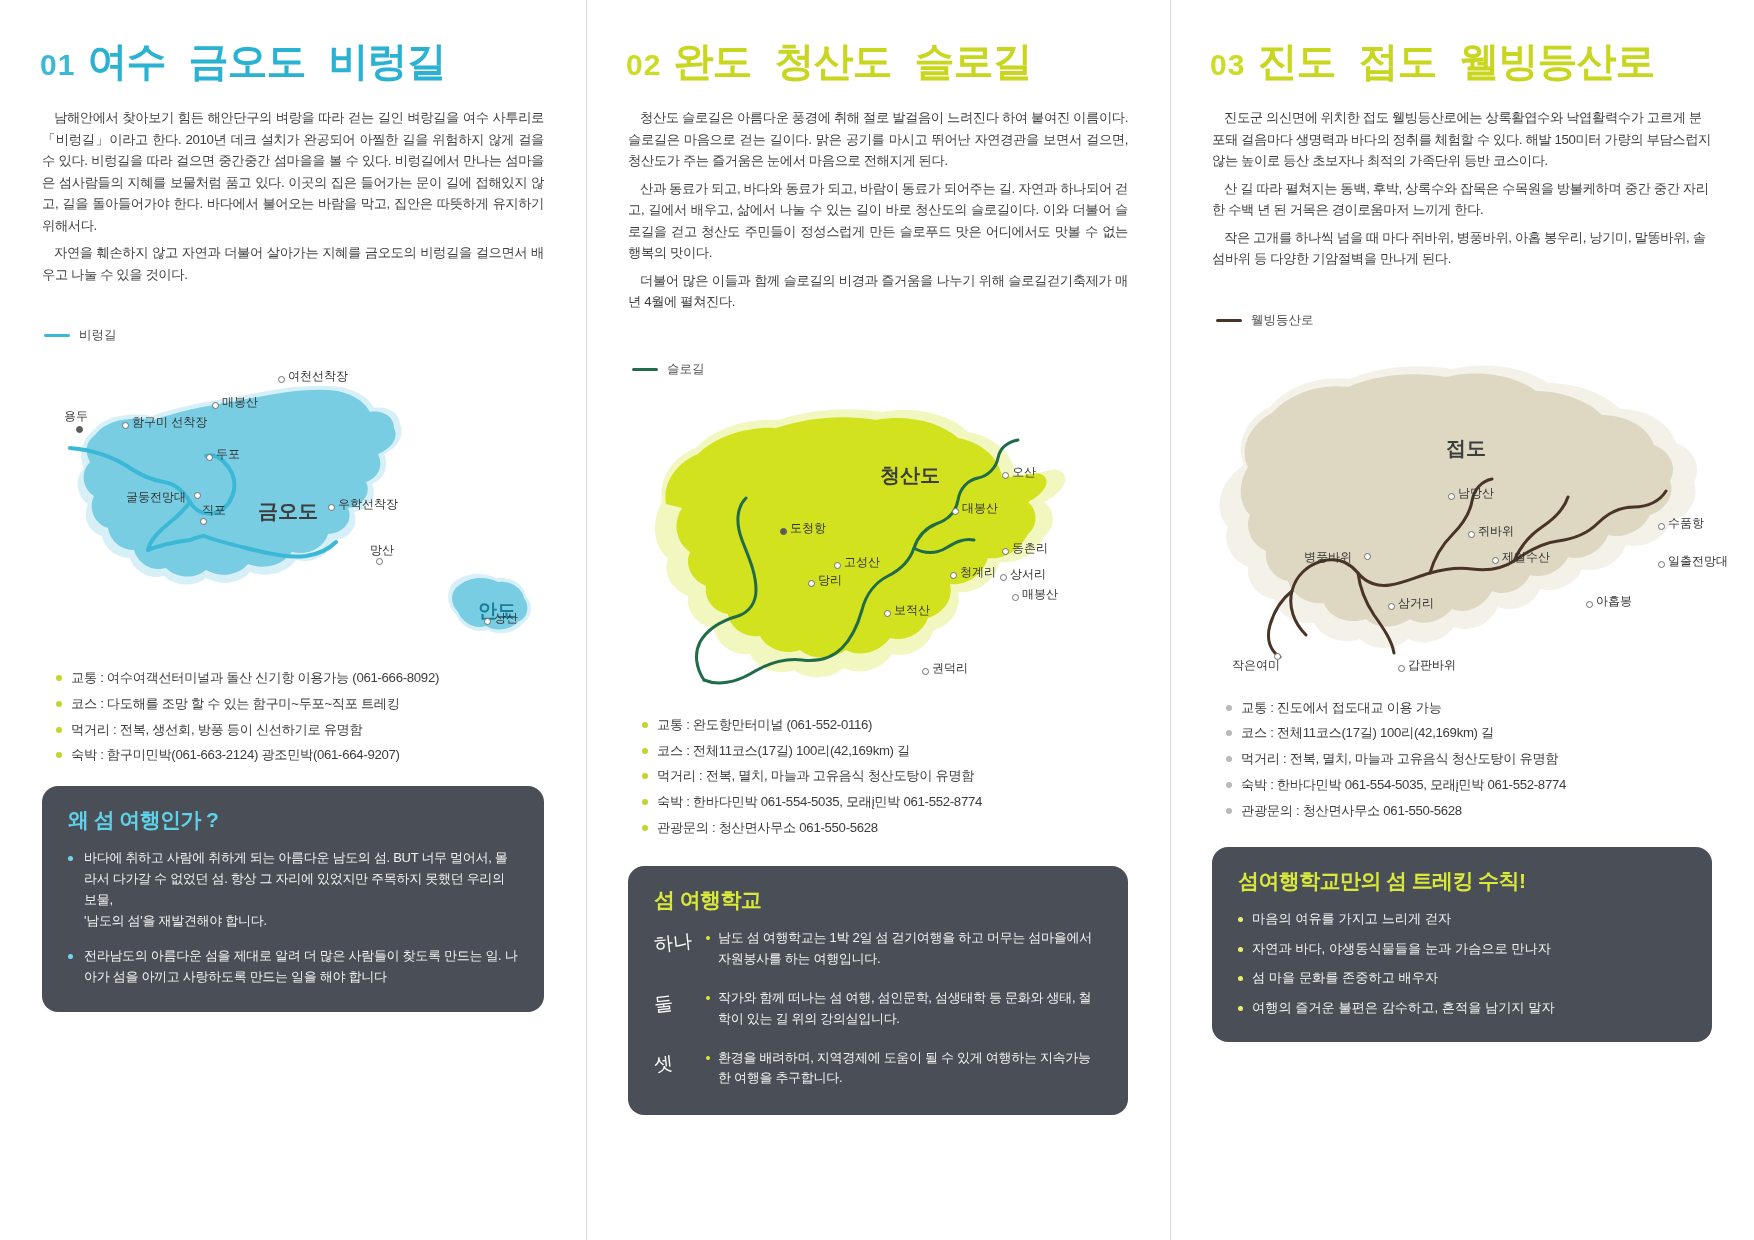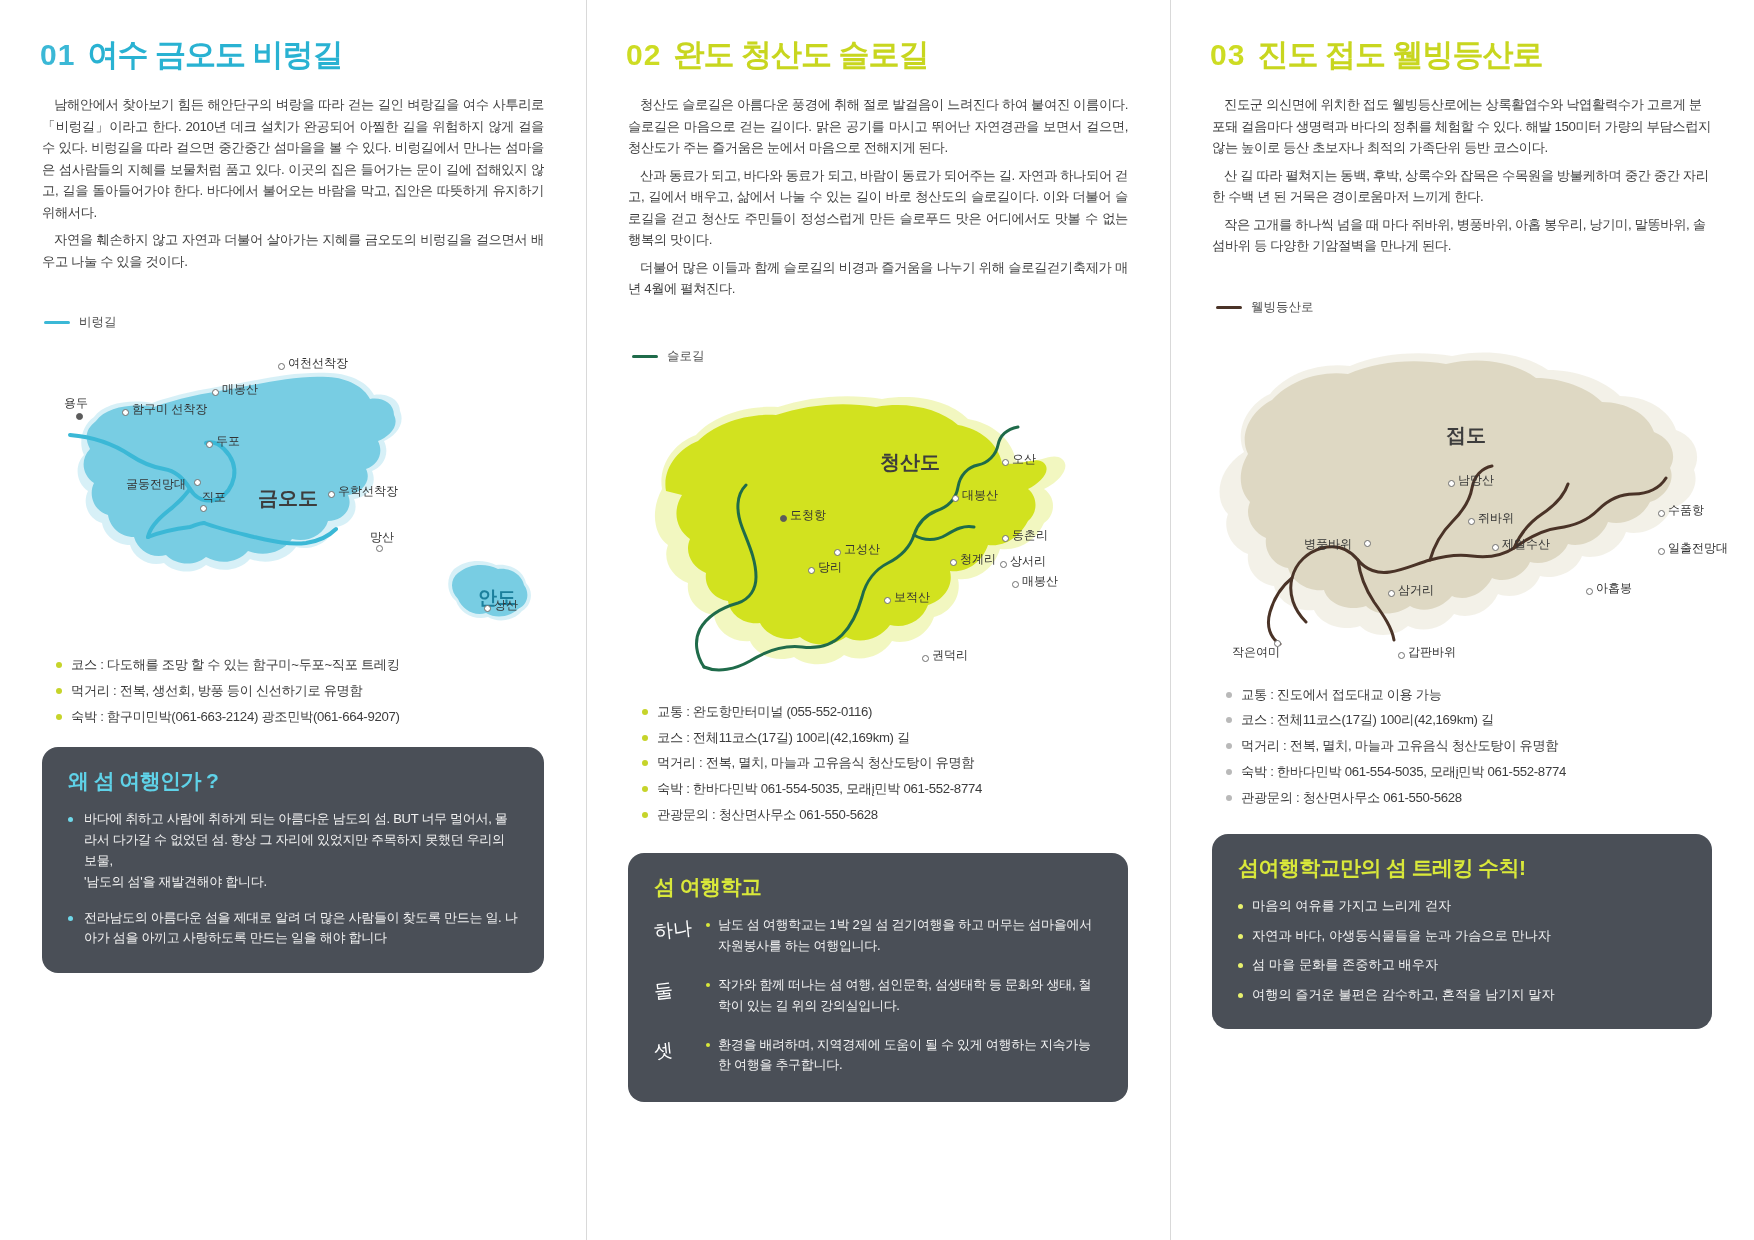--- a/index.html
+++ b/index.html
@@ -41,22 +41,23 @@
     align-items: baseline;
     gap: 12px;
     margin: 34px 0 18px 14px;
     font-weight: bold;
   }
   .heading .num {
     font-size: 30px;
     letter-spacing: 1px;
   }
   .heading .ttl {
-    font-size: 31px;
+    font-size: 40px;
     letter-spacing: -1px;
+    font-family: Liberation Mono, monospace;
   }
   .c1 .heading { color: #3bb8d6; }
   .c1 .heading .ttl { color: #29b2d2; }
   .c2 .heading { color: #cddc23; }
   .c2 .heading .ttl { color: #c8d61f; }
   .c3 .heading { color: #cddc23; }
   .c3 .heading .ttl { color: #c8d61f; }
 
   
   .body-text {
@@ -315,20 +316,21 @@
       <span class="map-label" style="left:312px; top:146px;">우학선착장</span>
 
       <span class="dot" style="left:350px; top:208px;"></span>
       <span class="map-label" style="left:344px; top:192px;">망산</span>
 
       <span class="dot" style="left:458px; top:268px;"></span>
       <span class="map-label" style="left:468px; top:260px;">상산</span>
     </div>
 
     <ul class="info-list">
+      <li>교통 : 여수여객선터미널과 돌산 신기항 이용가능 (061-666-8092)</li>
       <li>코스 : 다도해를 조망 할 수 있는 함구미~두포~직포 트레킹</li>
       <li>먹거리 : 전복, 생선회, 방풍 등이 신선하기로 유명함</li>
       <li>숙박 : 함구미민박(061-663-2124) 광조민박(061-664-9207)</li>
     </ul>
 
     <div class="darkbox blue" style="margin-top:18px;">
       <h3>왜 섬 여행인가 ?</h3>
       <ul class="bullets">
         <li style="white-space:pre-line;">바다에 취하고 사람에 취하게 되는 아름다운 남도의 섬. BUT 너무 멀어서, 몰라서 다가갈 수 없었던 섬. 항상 그 자리에 있었지만 주목하지 못했던 우리의 보물,
 '남도의 섬'을 재발견해야 합니다.</li>
@@ -413,21 +415,21 @@
       <span class="map-label" style="left:410px; top:204px;">매봉산</span>
 
       <span class="dot" style="left:272px; top:228px;"></span>
       <span class="map-label" style="left:282px; top:220px;">보적산</span>
 
       <span class="dot" style="left:310px; top:286px;"></span>
       <span class="map-label" style="left:320px; top:278px;">권덕리</span>
     </div>
 
     <ul class="info-list">
-      <li>교통 : 완도항만터미널 (055-552-0116)</li>
+      <li>교통 : 완도항만터미널 (061-552-0116)</li>
       <li>코스 : 전체11코스(17길) 100리(42,169km) 길</li>
       <li>먹거리 : 전복, 멸치, 마늘과 고유음식 청산도탕이 유명함</li>
       <li>숙박 : 한바다민박 061-554-5035, 모래į민박 061-552-8774</li>
       <li>관광문의 : 청산면사무소 061-550-5628</li>
     </ul>
 
     <div class="darkbox yellow" style="margin-top:26px;">
       <h3>섬 여행학교</h3>
       <ul class="school-list">
         <li>

